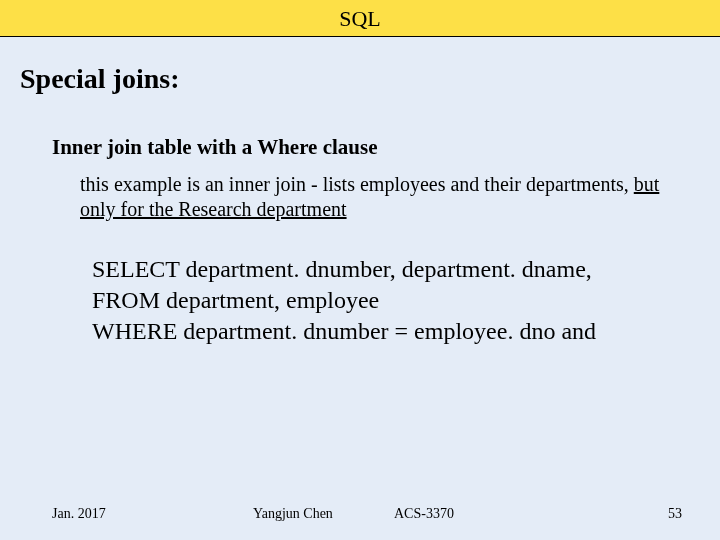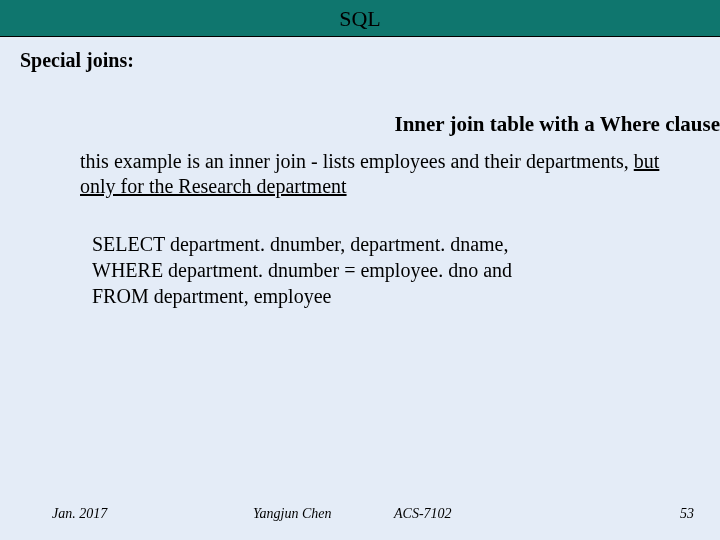--- a/index.html
+++ b/index.html
@@ -7,88 +7,86 @@
     width: 720px;
     height: 540px;
     background: #e4ecf7;
     font-family: "Times New Roman", Times, serif;
     color: #000;
     position: relative;
     overflow: hidden;
   }
   .title-band {
     width: 100%;
-    background: #0f766e;
+    background: #fde047;
     text-align: center;
     font-size: 22px;
     padding: 6px 0 4px 0;
   }
   .title-rule {
     border: none;
     border-top: 1px solid #000;
     margin: 0;
   }
   .section-heading {
-    font-size: 20px;
+    font-size: 28px;
     font-weight: bold;
-    padding: 12px 0 0 20px;
+    padding: 26px 0 0 20px;
     font-family: Liberation Serif, serif;
   }
   .subheading {
     font-size: 21px;
     font-weight: bold;
     padding: 40px 0 0 52px;
-    text-align: right;
   }
   .desc {
     font-size: 20px;
     padding: 12px 60px 0 52px;
     line-height: 1.25;
     margin-left: 28px;
   }
   .underline { text-decoration: underline; }
   .sql-block {
-    font-size: 20px;
+    font-size: 24px;
     padding: 32px 60px 0 92px;
     line-height: 1.3;
   }
   .sql-line { white-space: pre; }
   .footer {
     position: absolute;
     bottom: 18px;
     left: 0;
     width: 100%;
     font-size: 14px;
     display: flex;
     align-items: center;
-    font-style: italic;
   }
   .footer-left { padding-left: 52px; }
   .footer-center { position: absolute; left: 253px; }
   .footer-course { position: absolute; left: 394px; }
-  .footer-right { position: absolute; right: 26px; }
+  .footer-right { position: absolute; right: 38px; }
 </style>
 </head>
 <body>
 
 <div class="title-band">SQL</div>
 <hr class="title-rule">
 
 <div class="section-heading">Special joins:</div>
 
 <div class="subheading">Inner join table with a Where clause</div>
 
 <div class="desc">
   <span>this example is an inner join - lists employees and their departments, </span><span class="underline">but only for the Research department</span>
 </div>
 
 <div class="sql-block">
   <div class="sql-line">SELECT department. dnumber, department. dname,</div>
+  <div class="sql-line">FROM department, employee</div>
   <div class="sql-line">WHERE department. dnumber = employee. dno and</div>
-  <div class="sql-line">FROM department, employee</div>
 </div>
 
 <div class="footer">
   <span class="footer-left">Jan. 2017</span>
   <span class="footer-center">Yangjun Chen</span>
-  <span class="footer-course">ACS-7102</span>
+  <span class="footer-course">ACS-3370</span>
   <span class="footer-right">53</span>
 </div>
 
 </body></html>

